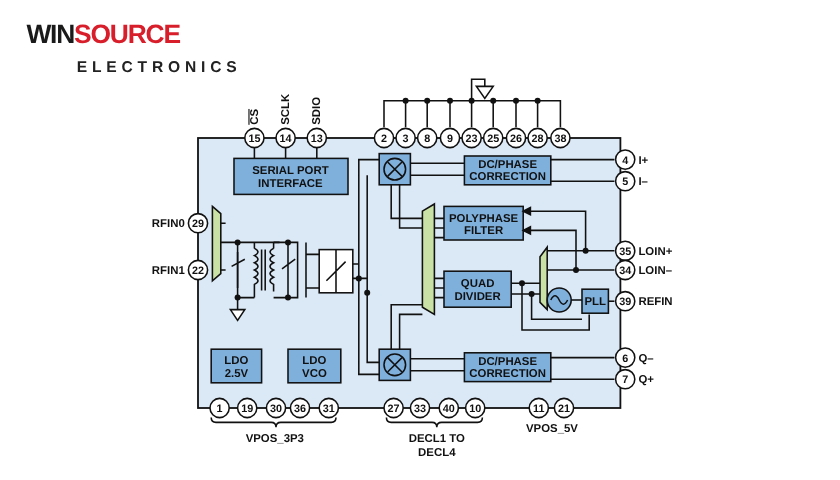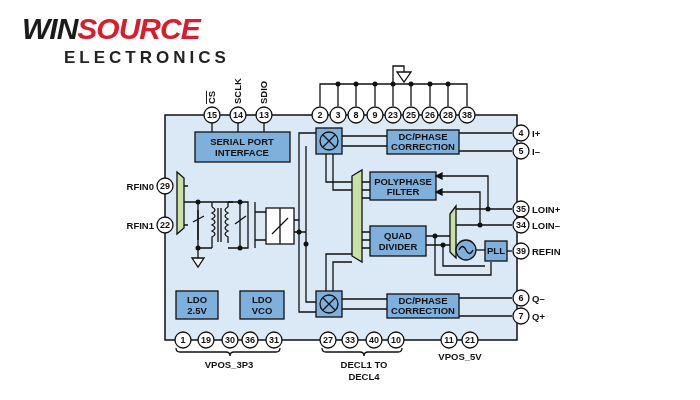--- a/index.html
+++ b/index.html
@@ -1,21 +1,21 @@
 <!DOCTYPE html>
 <html><head>
 <meta charset="utf-8">
 <style>
   html,body{margin:0;padding:0;background:#ffffff;}
   body{width:700px;height:400px;position:relative;overflow:hidden;font-family:"Liberation Sans",sans-serif;}
   .logo{position:absolute;left:22px;top:12px;width:220px;height:50px;}
-  .logo-main{position:absolute;left:0;top:0;font-family:"Liberation Sans",sans-serif;font-weight:bold;font-style:italic;font-size:30px;letter-spacing:-1px;line-height:34px;text-align:center;}
+  .logo-main{position:absolute;left:0;top:0;font-family:"Liberation Sans",sans-serif;font-weight:bold;font-size:22px;letter-spacing:-1px;line-height:34px;text-align:center;}
   .logo-win{color:#1a1a1a;}
   .logo-src{color:#d81e2a;}
-  .logo-sub{position:absolute;left:42px;top:36px;font-family:"Liberation Sans",sans-serif;font-weight:bold;font-size:17px;letter-spacing:4px;color:#222;}
+  .logo-sub{position:absolute;left:42px;top:36px;font-family:"Liberation Sans",sans-serif;font-weight:bold;font-size:13px;letter-spacing:4px;color:#222;}
   svg{position:absolute;left:0;top:0;}
   svg text{font-family:"Liberation Sans",sans-serif;font-weight:bold;fill:#111;}
   .pinnum{font-size:9px;}
   .blk{font-size:9.5px;}
   .lbl{font-size:9.5px;}
 </style>
 </head>
 <body>
 
 <div class="logo">

